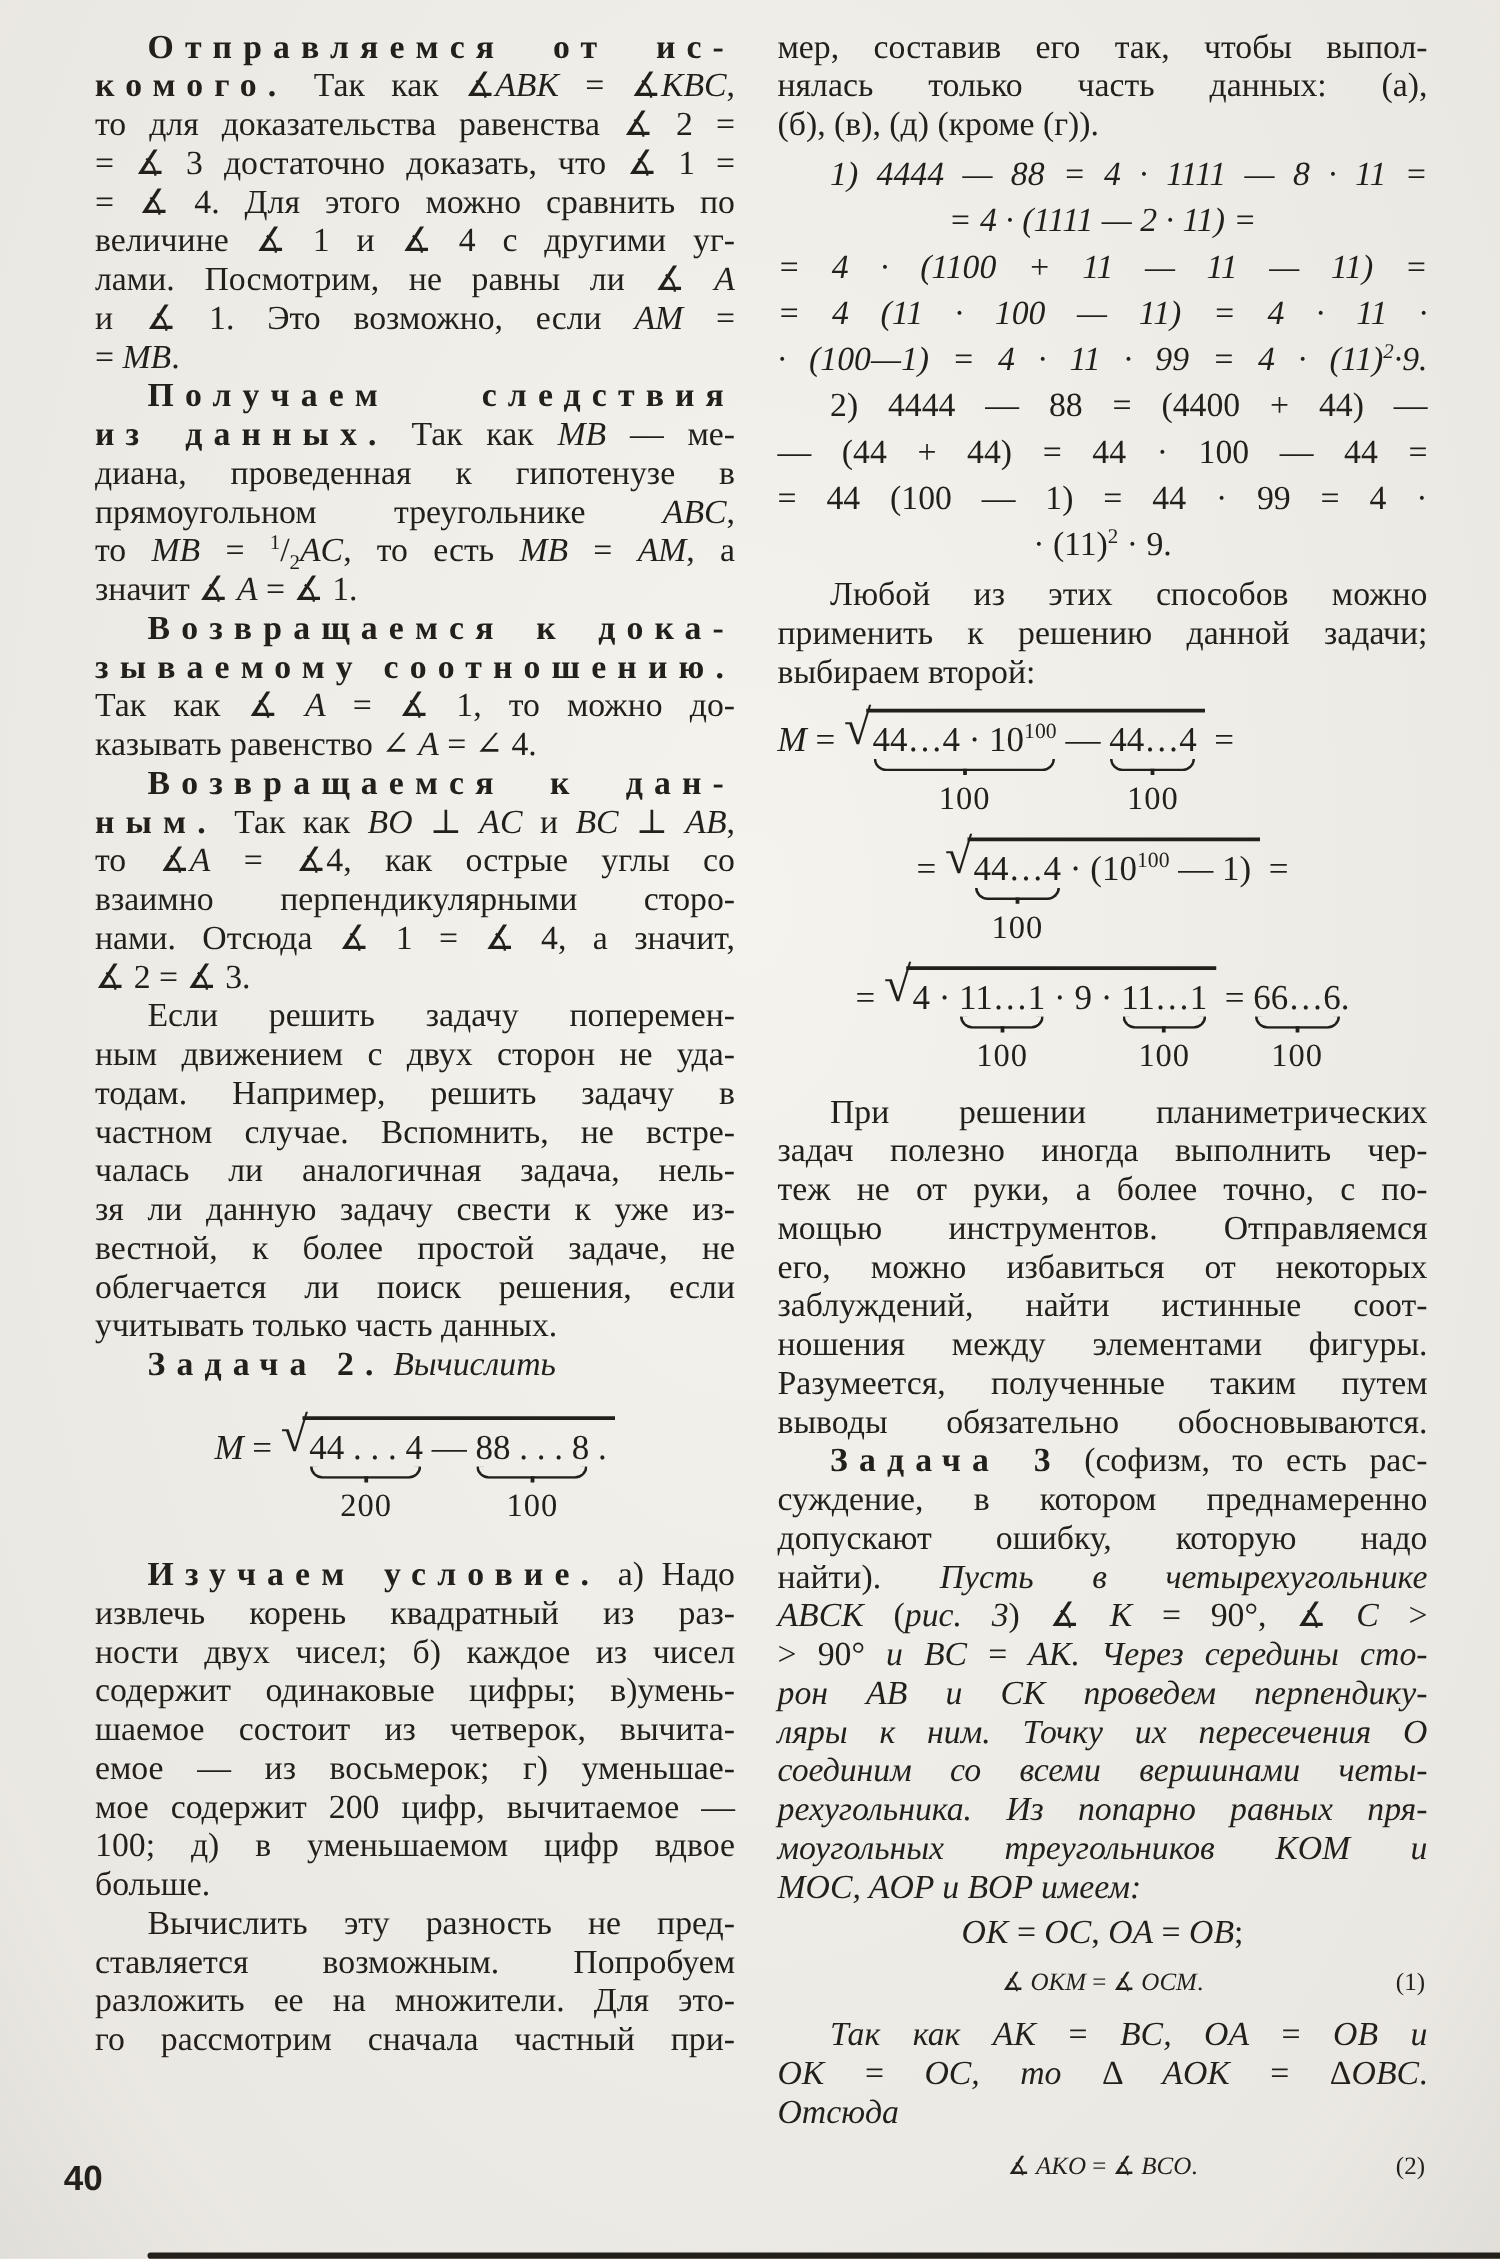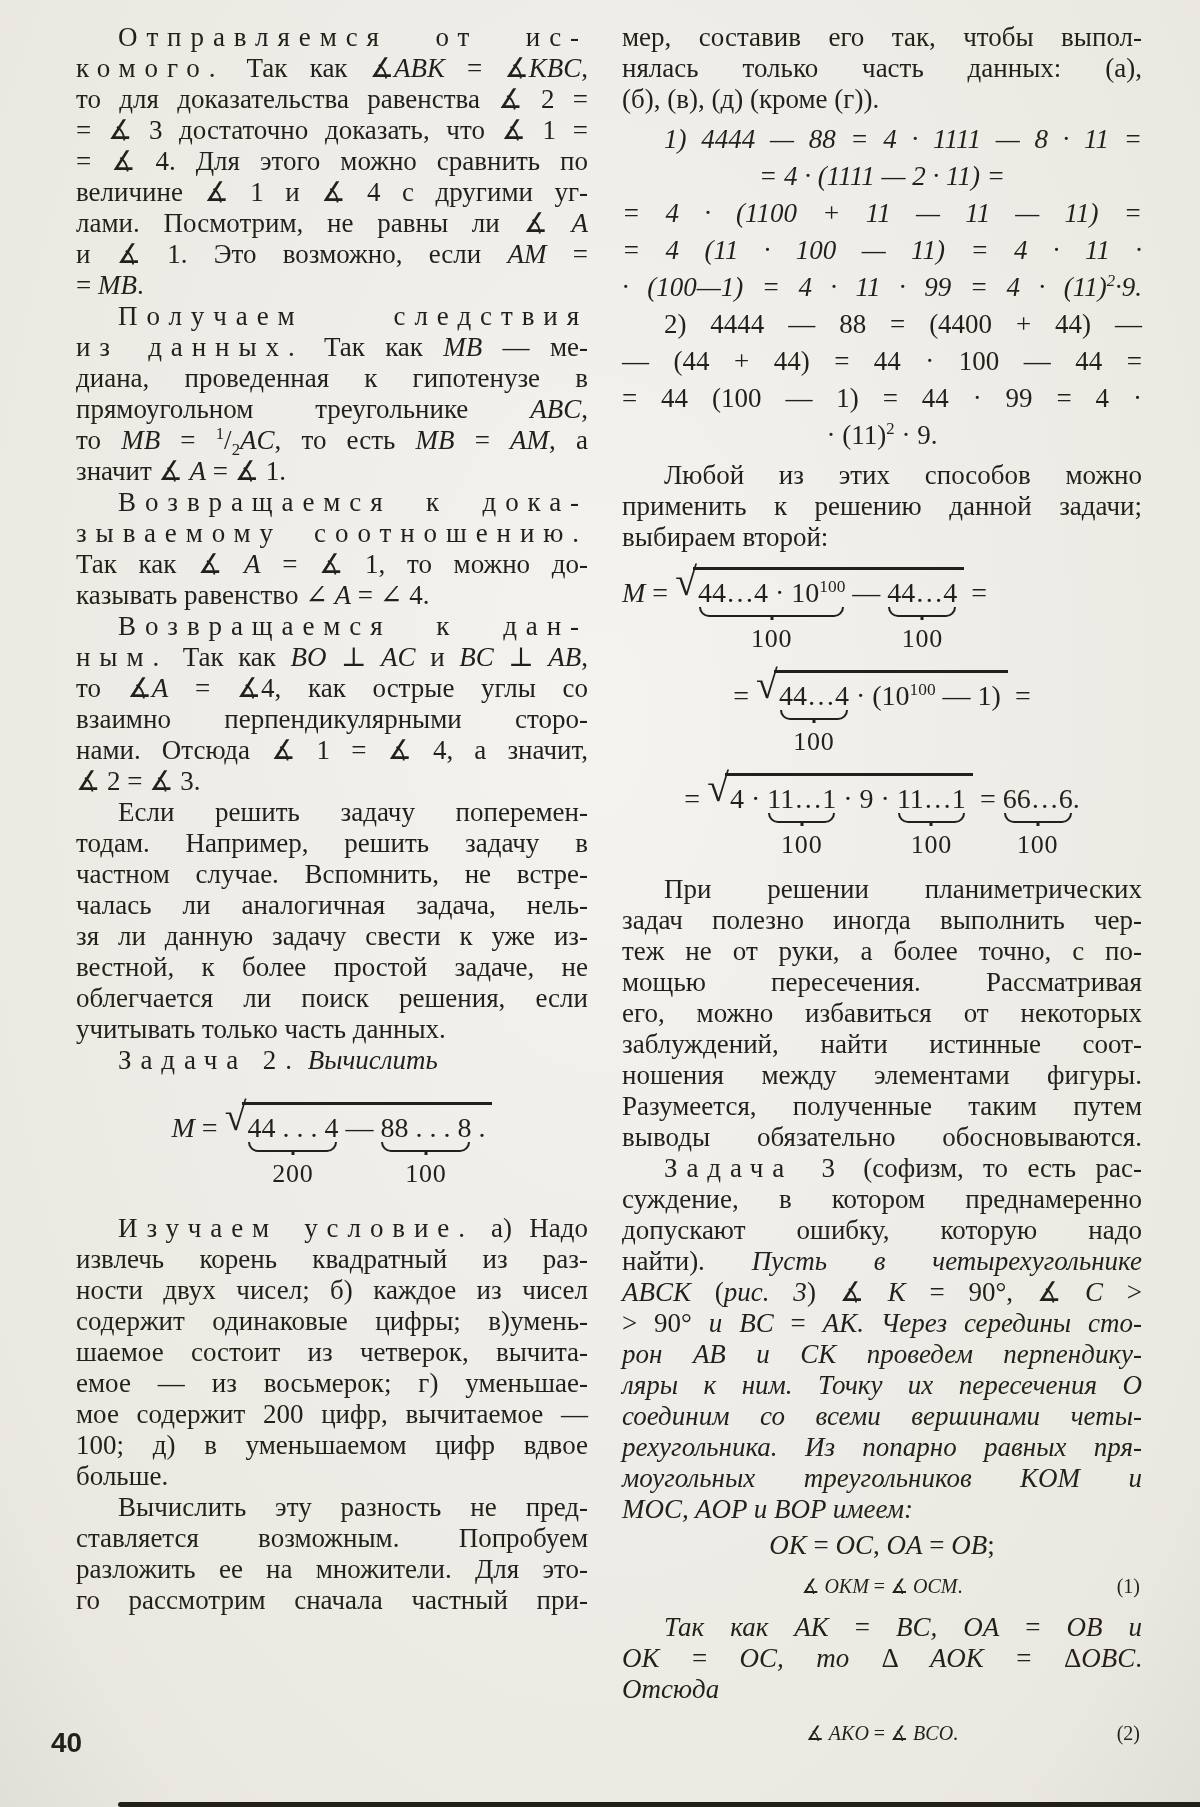--- a/index.html
+++ b/index.html
@@ -13,21 +13,21 @@
   .col-left{left:76px;width:512px;}
   .col-right{left:622px;width:520px;}
   .para{margin:0;}
   .tl{font-size:27px;line-height:31px;hyphens:none;}
   .tl.disp{line-height:37px;text-align:center;}
   .in{text-indent:42px;}
   .al-j{text-align:justify;text-align-last:justify;}
   .al-l{text-align:left;}
   .al-c{text-align:center;}
   .al-r{text-align:right;}
-  .sp{letter-spacing:0.33em;}
+  .sp{letter-spacing:0.33em;font-weight:bold;}
   sup,sub{font-size:62%;line-height:0;}
   sup{vertical-align:super;}
   sub{vertical-align:sub;}
   .math{font-size:28px;line-height:42px;white-space:nowrap;position:relative;padding-bottom:50px;}
   .math.al-c{text-align:center;}
   .math.al-l{text-align:left;}
   .mtx{display:inline;}
   .ub{display:inline-block;position:relative;line-height:1.2;}
   .ubbrace{position:absolute;top:calc(100% - 3px);left:1px;right:1px;height:8px;
     border:2px solid currentColor;border-top:none;border-radius:0 0 10px 10px;}
@@ -79,20 +79,21 @@
     <div class="para">
       <div class="tl al-j in"><span class="sp">Возвращаемся к дан-</span></div>
       <div class="tl al-j"><span class="sp">ным.</span> Так как <i>BO</i> ⊥ <i>AC</i> и <i>BC</i> ⊥ <i>AB</i>,</div>
       <div class="tl al-j">то <i>∡A</i> = <i>∡</i>4, как острые углы со</div>
       <div class="tl al-j">взаимно перпендикулярными сторо-</div>
       <div class="tl al-j">нами. Отсюда <i>∡</i> 1 = <i>∡</i> 4, а значит,</div>
       <div class="tl al-l"><i>∡</i> 2 = <i>∡</i> 3.</div>
     </div>
     <div class="para">
       <div class="tl al-j in">Если решить задачу поперемен-</div>
+      <div class="tl al-j">ным движением с двух сторон не уда-</div>
       <div class="tl al-j">тодам. Например, решить задачу в</div>
       <div class="tl al-j">частном случае. Вспомнить, не встре-</div>
       <div class="tl al-j">чалась ли аналогичная задача, нель-</div>
       <div class="tl al-j">зя ли данную задачу свести к уже из-</div>
       <div class="tl al-j">вестной, к более простой задаче, не</div>
       <div class="tl al-j">облегчается ли поиск решения, если</div>
       <div class="tl al-l">учитывать только часть данных.</div>
     </div>
     <div class="para">
       <div class="tl al-l in"><span class="sp">Задача 2.</span> <i>Вычислить</i></div>
@@ -140,21 +141,21 @@
       <div class="tl al-j">применить к решению данной задачи;</div>
       <div class="tl al-l">выбираем второй:</div>
     </div>
     <div class="math al-l" style="margin-top: 14px; margin-bottom: 6px;"><span class="mtx"><i>M</i> = </span><span class="sq"><span class="rsign">√</span><span class="rbody"><span class="ub"><span>44…4 · 10<sup>100</sup></span><span class="ubbrace"></span><span class="ublabel">100</span></span><span class="mtx"> — </span><span class="ub"><span>44…4</span><span class="ubbrace"></span><span class="ublabel">100</span></span></span></span><span class="mtx"> =</span></div>
     <div class="math al-c" style="margin-bottom: 6px;"><span class="mtx">= </span><span class="sq"><span class="rsign">√</span><span class="rbody"><span class="ub"><span>44…4</span><span class="ubbrace"></span><span class="ublabel">100</span></span><span class="mtx"> · (10<sup>100</sup> — 1)</span></span></span><span class="mtx"> =</span></div>
     <div class="math al-c" style="margin-bottom: 2px;"><span class="mtx">= </span><span class="sq"><span class="rsign">√</span><span class="rbody"><span class="mtx">4 · </span><span class="ub"><span>11…1</span><span class="ubbrace"></span><span class="ublabel">100</span></span><span class="mtx"> · 9 · </span><span class="ub"><span>11…1</span><span class="ubbrace"></span><span class="ublabel">100</span></span></span></span><span class="mtx"> = </span><span class="ub"><span>66…6</span><span class="ubbrace"></span><span class="ublabel">100</span></span><span class="mtx">.</span></div>
     <div class="para" style="margin-top: 4px; font-family: Liberation Serif, serif;">
       <div class="tl al-j in">При решении планиметрических</div>
       <div class="tl al-j">задач полезно иногда выполнить чер-</div>
       <div class="tl al-j">теж не от руки, а более точно, с по-</div>
-      <div class="tl al-j">мощью пересечения. Рассматривая</div>
+      <div class="tl al-j">мощью инструментов. Отправляемся</div>
       <div class="tl al-j">его, можно избавиться от некоторых</div>
       <div class="tl al-j">заблуждений, найти истинные соот-</div>
       <div class="tl al-j">ношения между элементами фигуры.</div>
       <div class="tl al-j">Разумеется, полученные таким путем</div>
       <div class="tl al-j">выводы обязательно обосновываются.</div>
     </div>
     <div class="para">
       <div class="tl al-j in"><span class="sp">Задача 3</span> (софизм, то есть рас-</div>
       <div class="tl al-j">суждение, в котором преднамеренно</div>
       <div class="tl al-j">допускают ошибку, которую надо</div>

